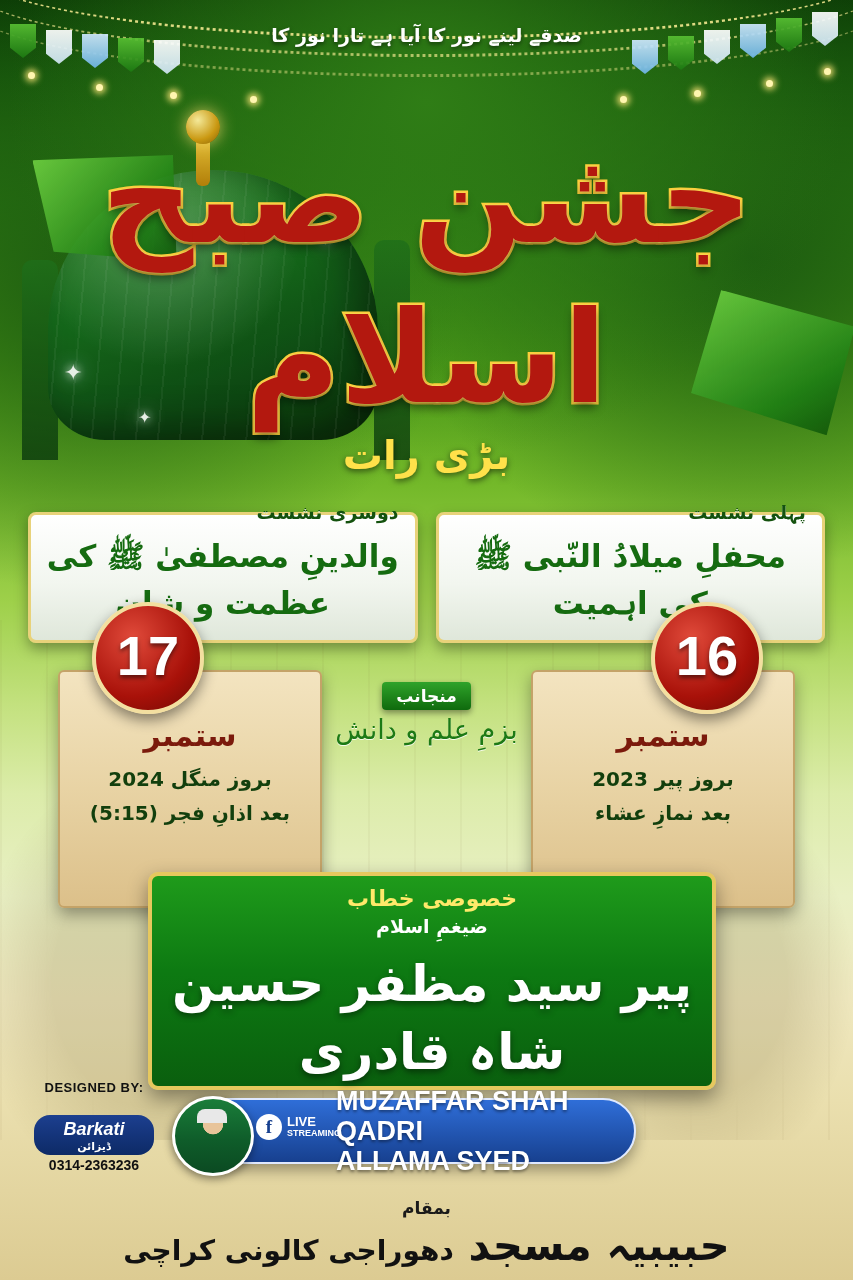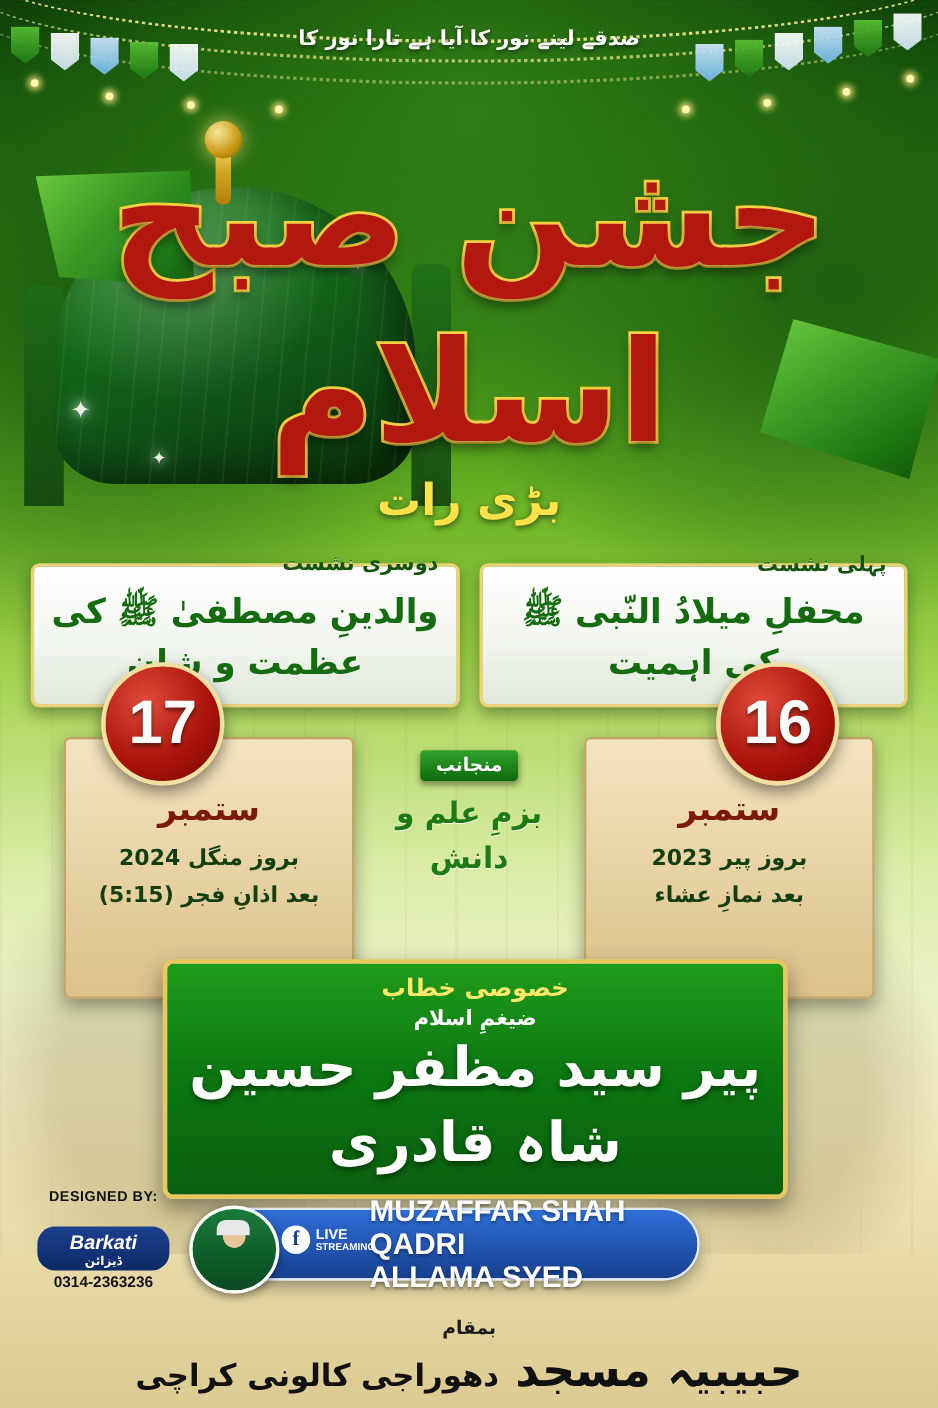--- a/index.html
+++ b/index.html
@@ -326,23 +326,23 @@
     display: inline-block;
     background: linear-gradient(180deg,#2fa32a,#0f6a0d);
     color: #fff;
     font-size: 17px;
     font-weight: bold;
     padding: 4px 14px;
     border-radius: 4px;
     box-shadow: 0 3px 6px rgba(0,0,0,.4);
   }
   .center-tag .t1 {
-    margin-top: 10px;
+    margin-top: 0;
     font-size: 27px;
-    font-weight: bold;
+    font-weight: normal;
     color: #1d7a15;
     line-height: 1.5;
     text-shadow: 0 1px 0 rgba(255,255,255,.8);
   }
 
   
   .speaker {
     position: absolute;
     left: 148px;
     top: 872px;
@@ -364,21 +364,21 @@
     font-size: 19px;
     font-weight: bold;
     color: #ffffff;
     margin-top: 4px;
   }
   .speaker .name {
     font-size: 50px;
     font-weight: bold;
     color: #ffffff;
     line-height: 1.35;
-    margin-top: 0;
+    margin-top: 14px;
     text-shadow: 0 3px 6px rgba(0,0,0,.45);
   }
 
   
   .designed {
     position: absolute;
     left: 34px;
     top: 1080px;
     width: 120px;
     text-align: center;

